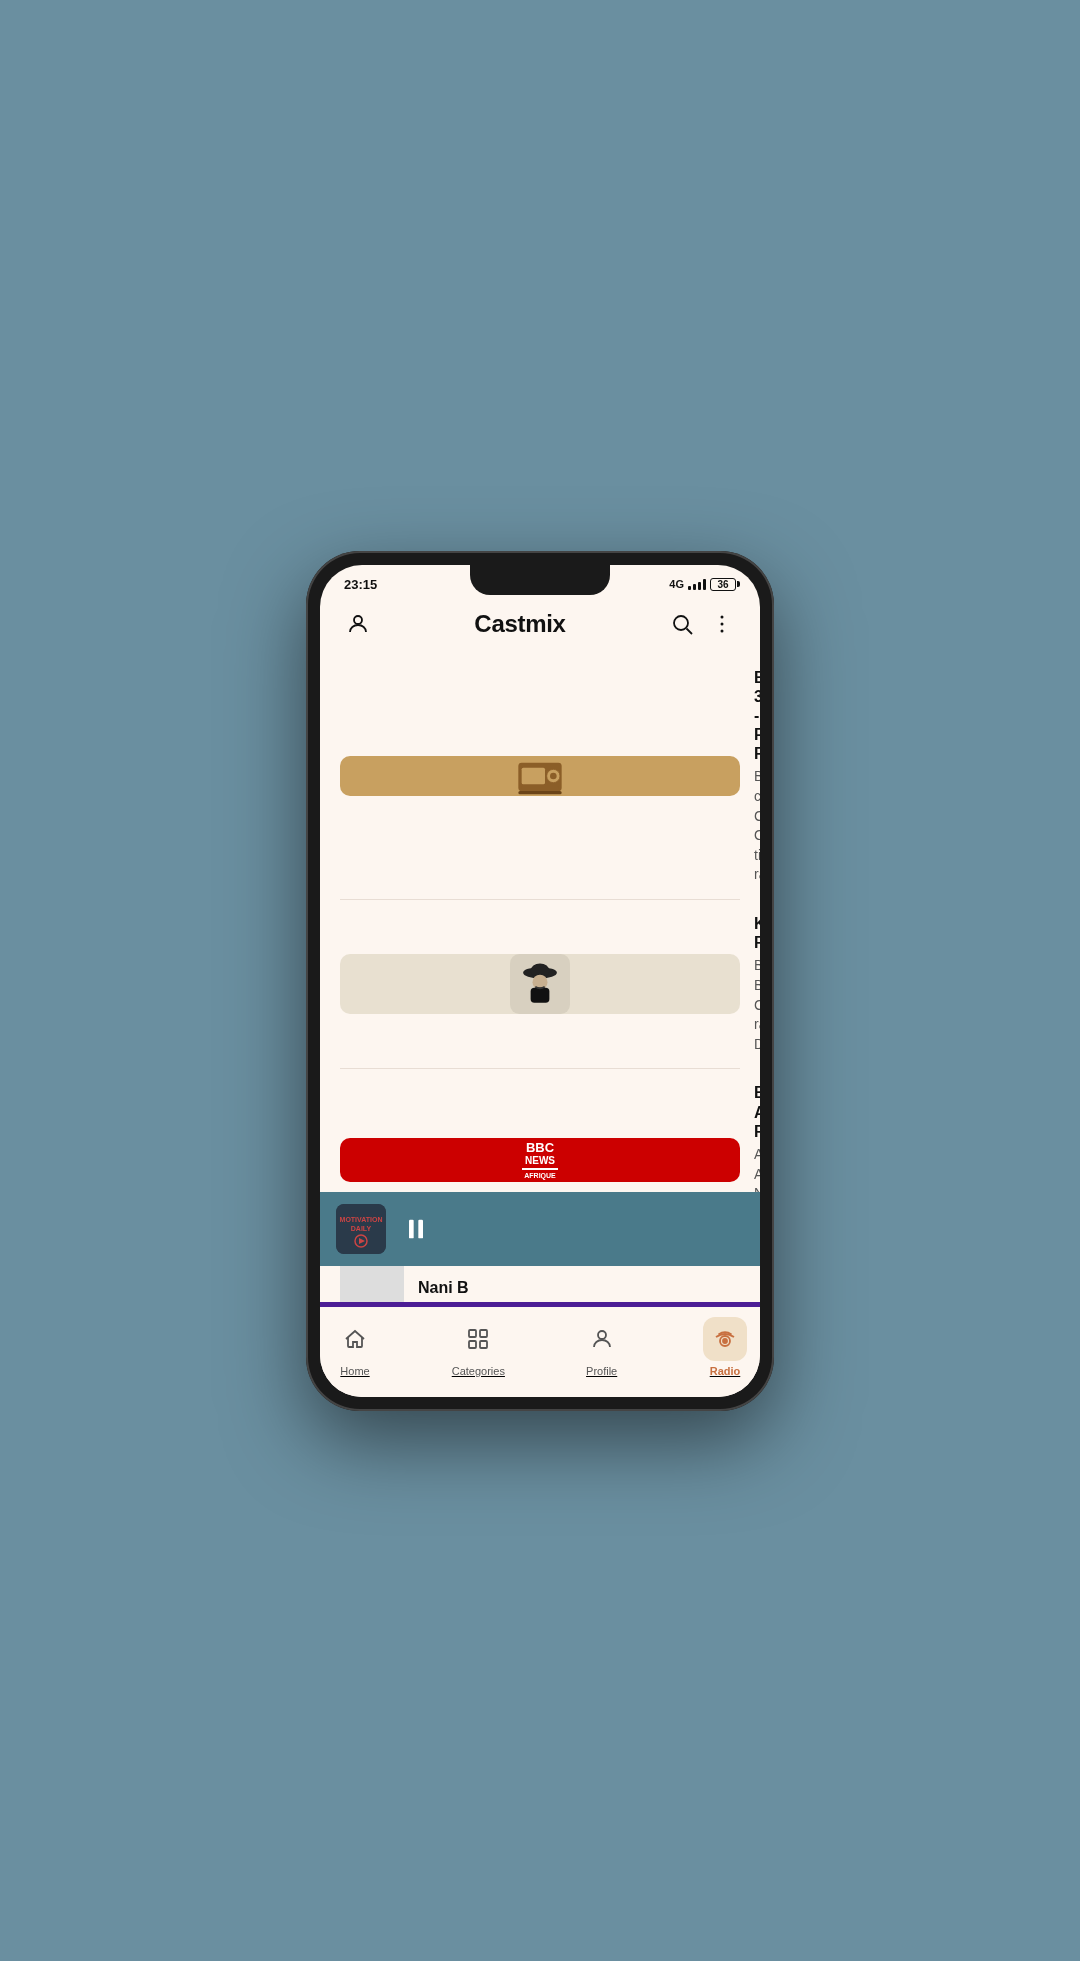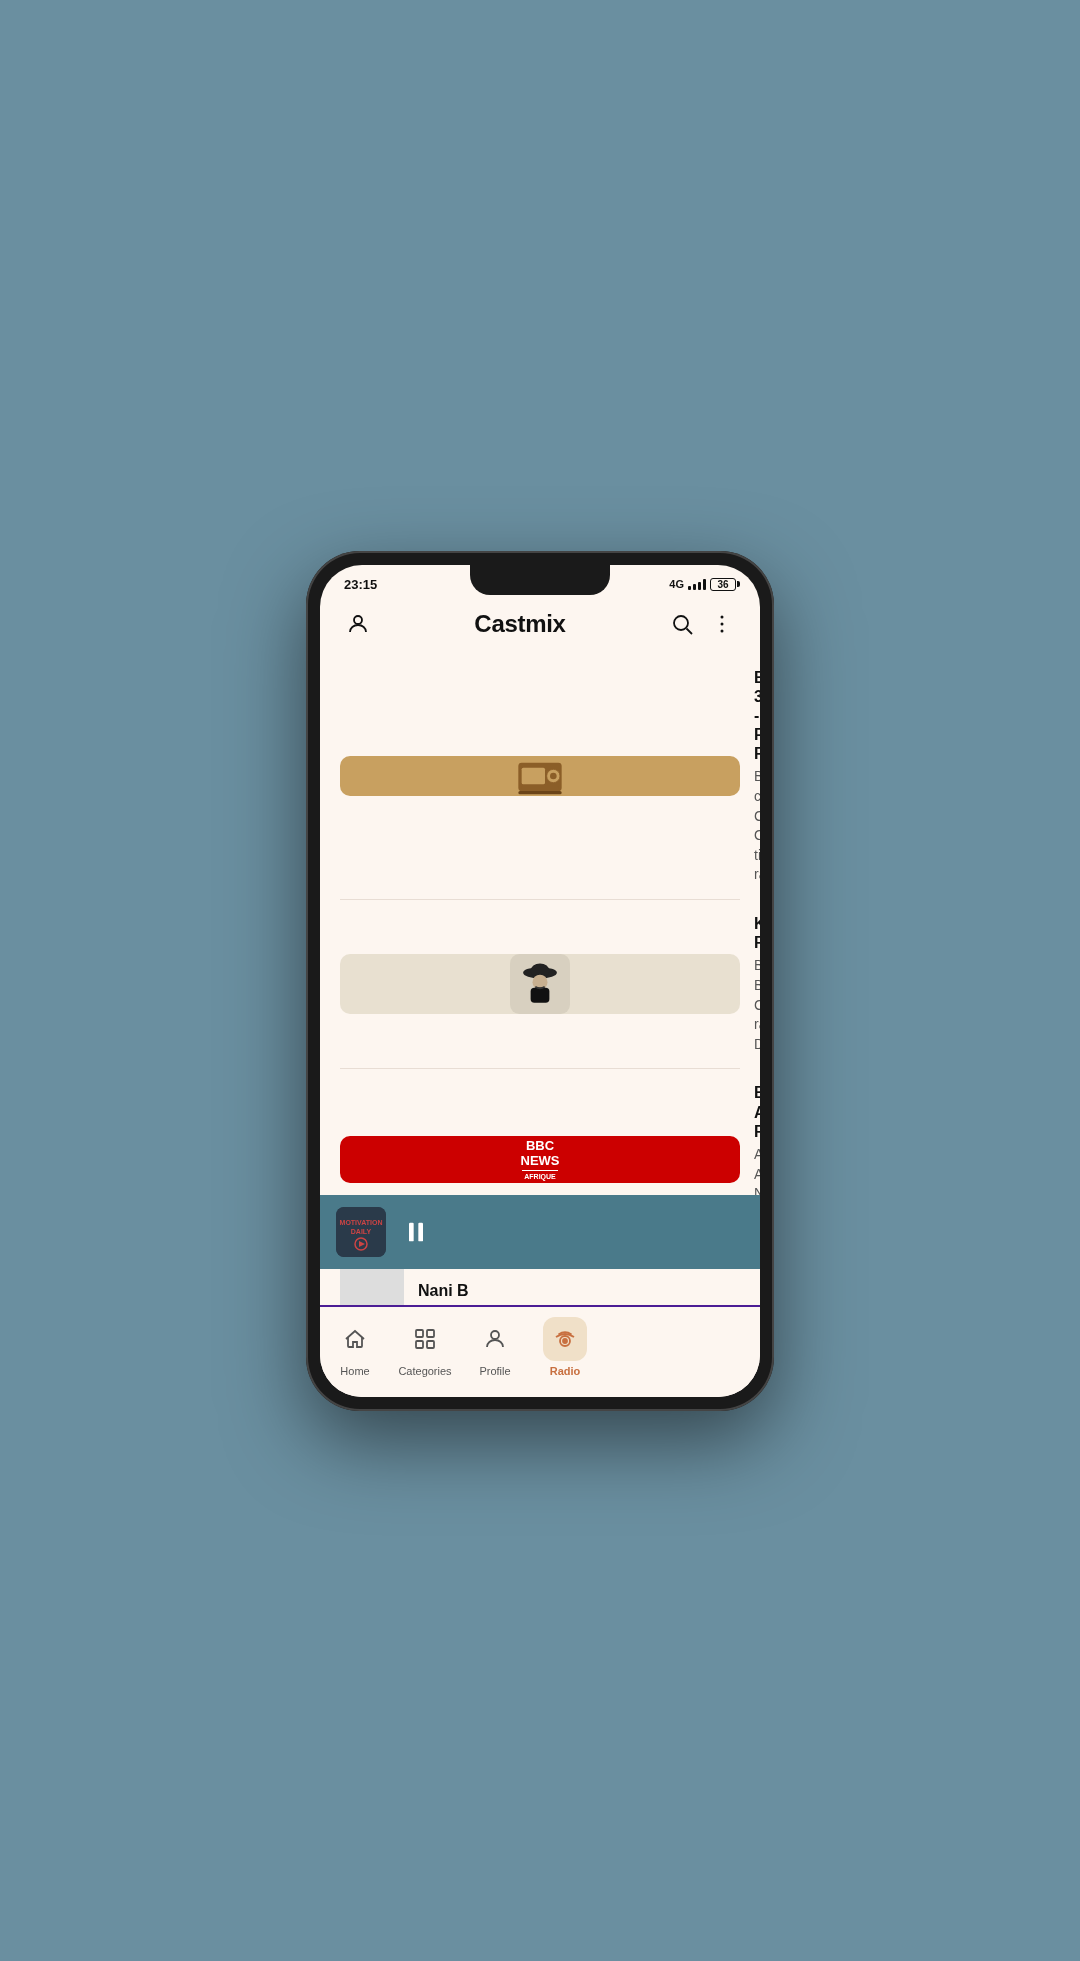--- a/index.html
+++ b/index.html
@@ -225,22 +225,23 @@
       justify-content: center;
       cursor: pointer;
       color: white;
     }
 
     
     .tab-bar {
       background: #fdf6f0;
       padding: 10px 0 20px;
       display: flex;
-      justify-content: flex-start;
-      border-top: 2px solid #4c1d95;
+      justify-content: space-between;
+      border-top: 5px solid #4c1d95;
+      text-decoration: underline;
     }
 
     .tab-item {
       display: flex;
       flex-direction: column;
       align-items: center;
       gap: 4px;
       cursor: pointer;
       min-width: 70px;
     }
@@ -396,21 +397,21 @@
         <div class="station-info">
           <div class="station-name">Kane FM</div>
           <div class="station-tags">Bass, Breaks,<br>Community radio, D...</div>
         </div>
 
       </div>
 
       <div class="radio-item">
         <div class="station-logo bbc-logo" style="border-radius:10px;">
           <div style="font-size:13px;font-weight:900;color:white;line-height:1.1;">BBC</div>
-          <div style="font-size:13px;font-weight:700;color:white;line-height:1.1;">NEWS</div>
+          <div style="font-size:10px;font-weight:700;color:white;line-height:1.1;">NEWS</div>
           <div style="width:36px;height:1.5px;background:white;margin:2px 0;"></div>
           <div style="font-size:7px;font-weight:700;color:white;">AFRIQUE</div>
         </div>
         <div class="station-info">
           <div class="station-name">BBC Afrique Radio</div>
           <div class="station-tags">Africa, Afrique, News,<br>Talk</div>
         </div>
 
       </div>
 

